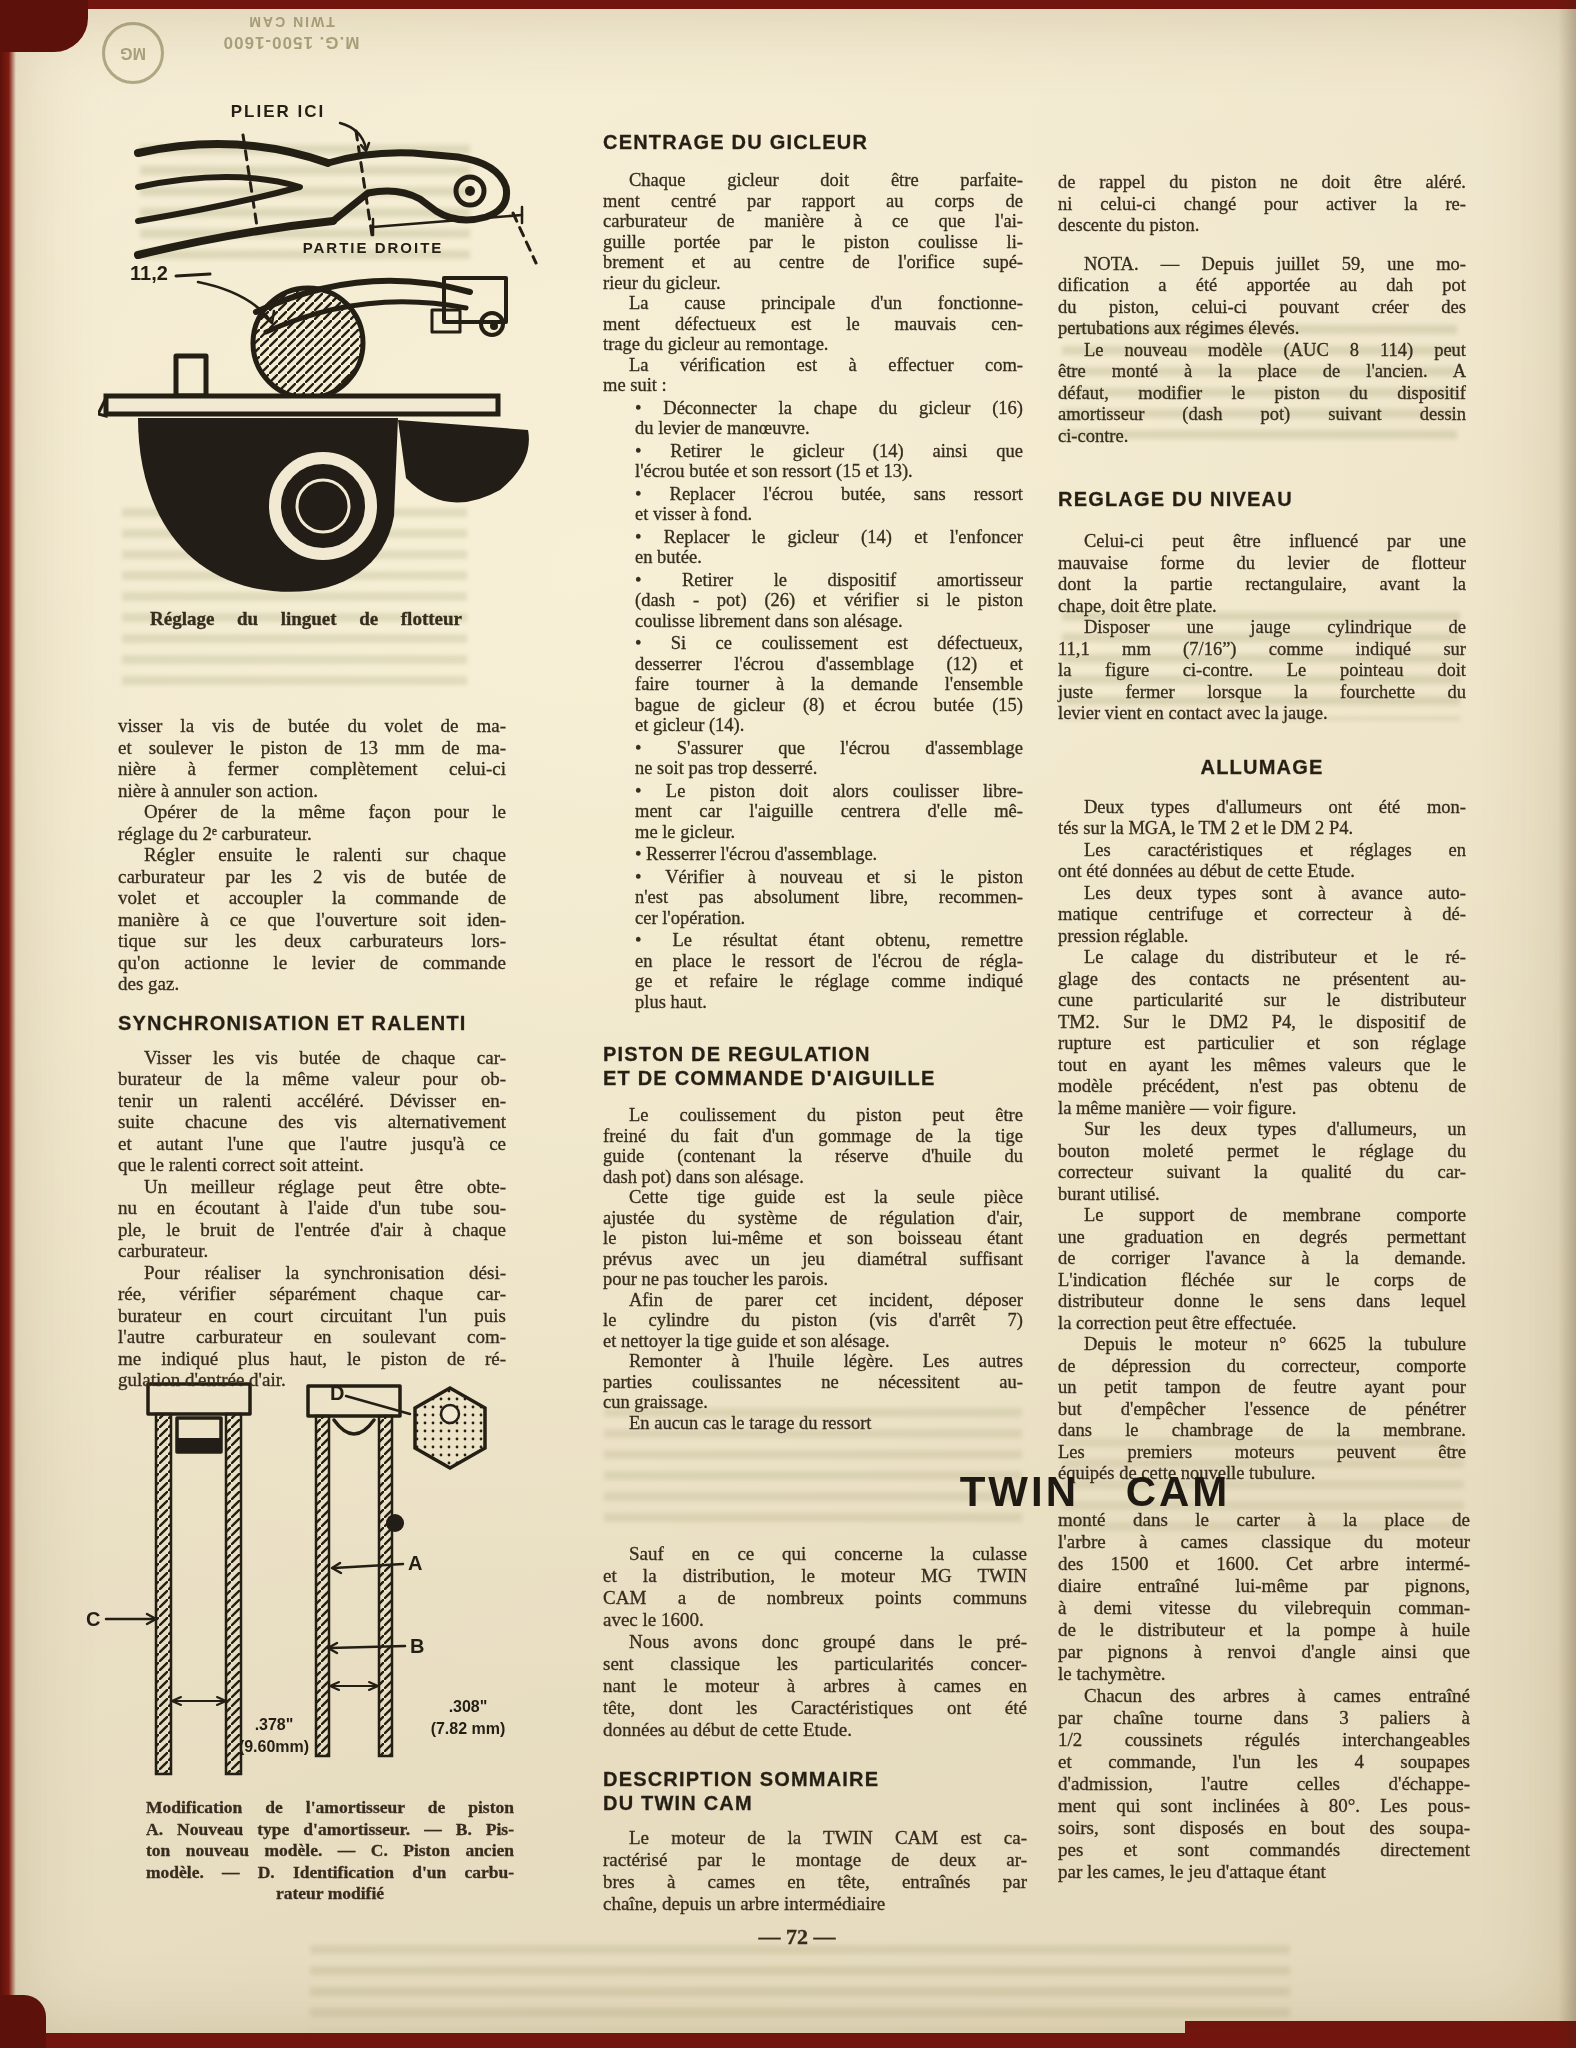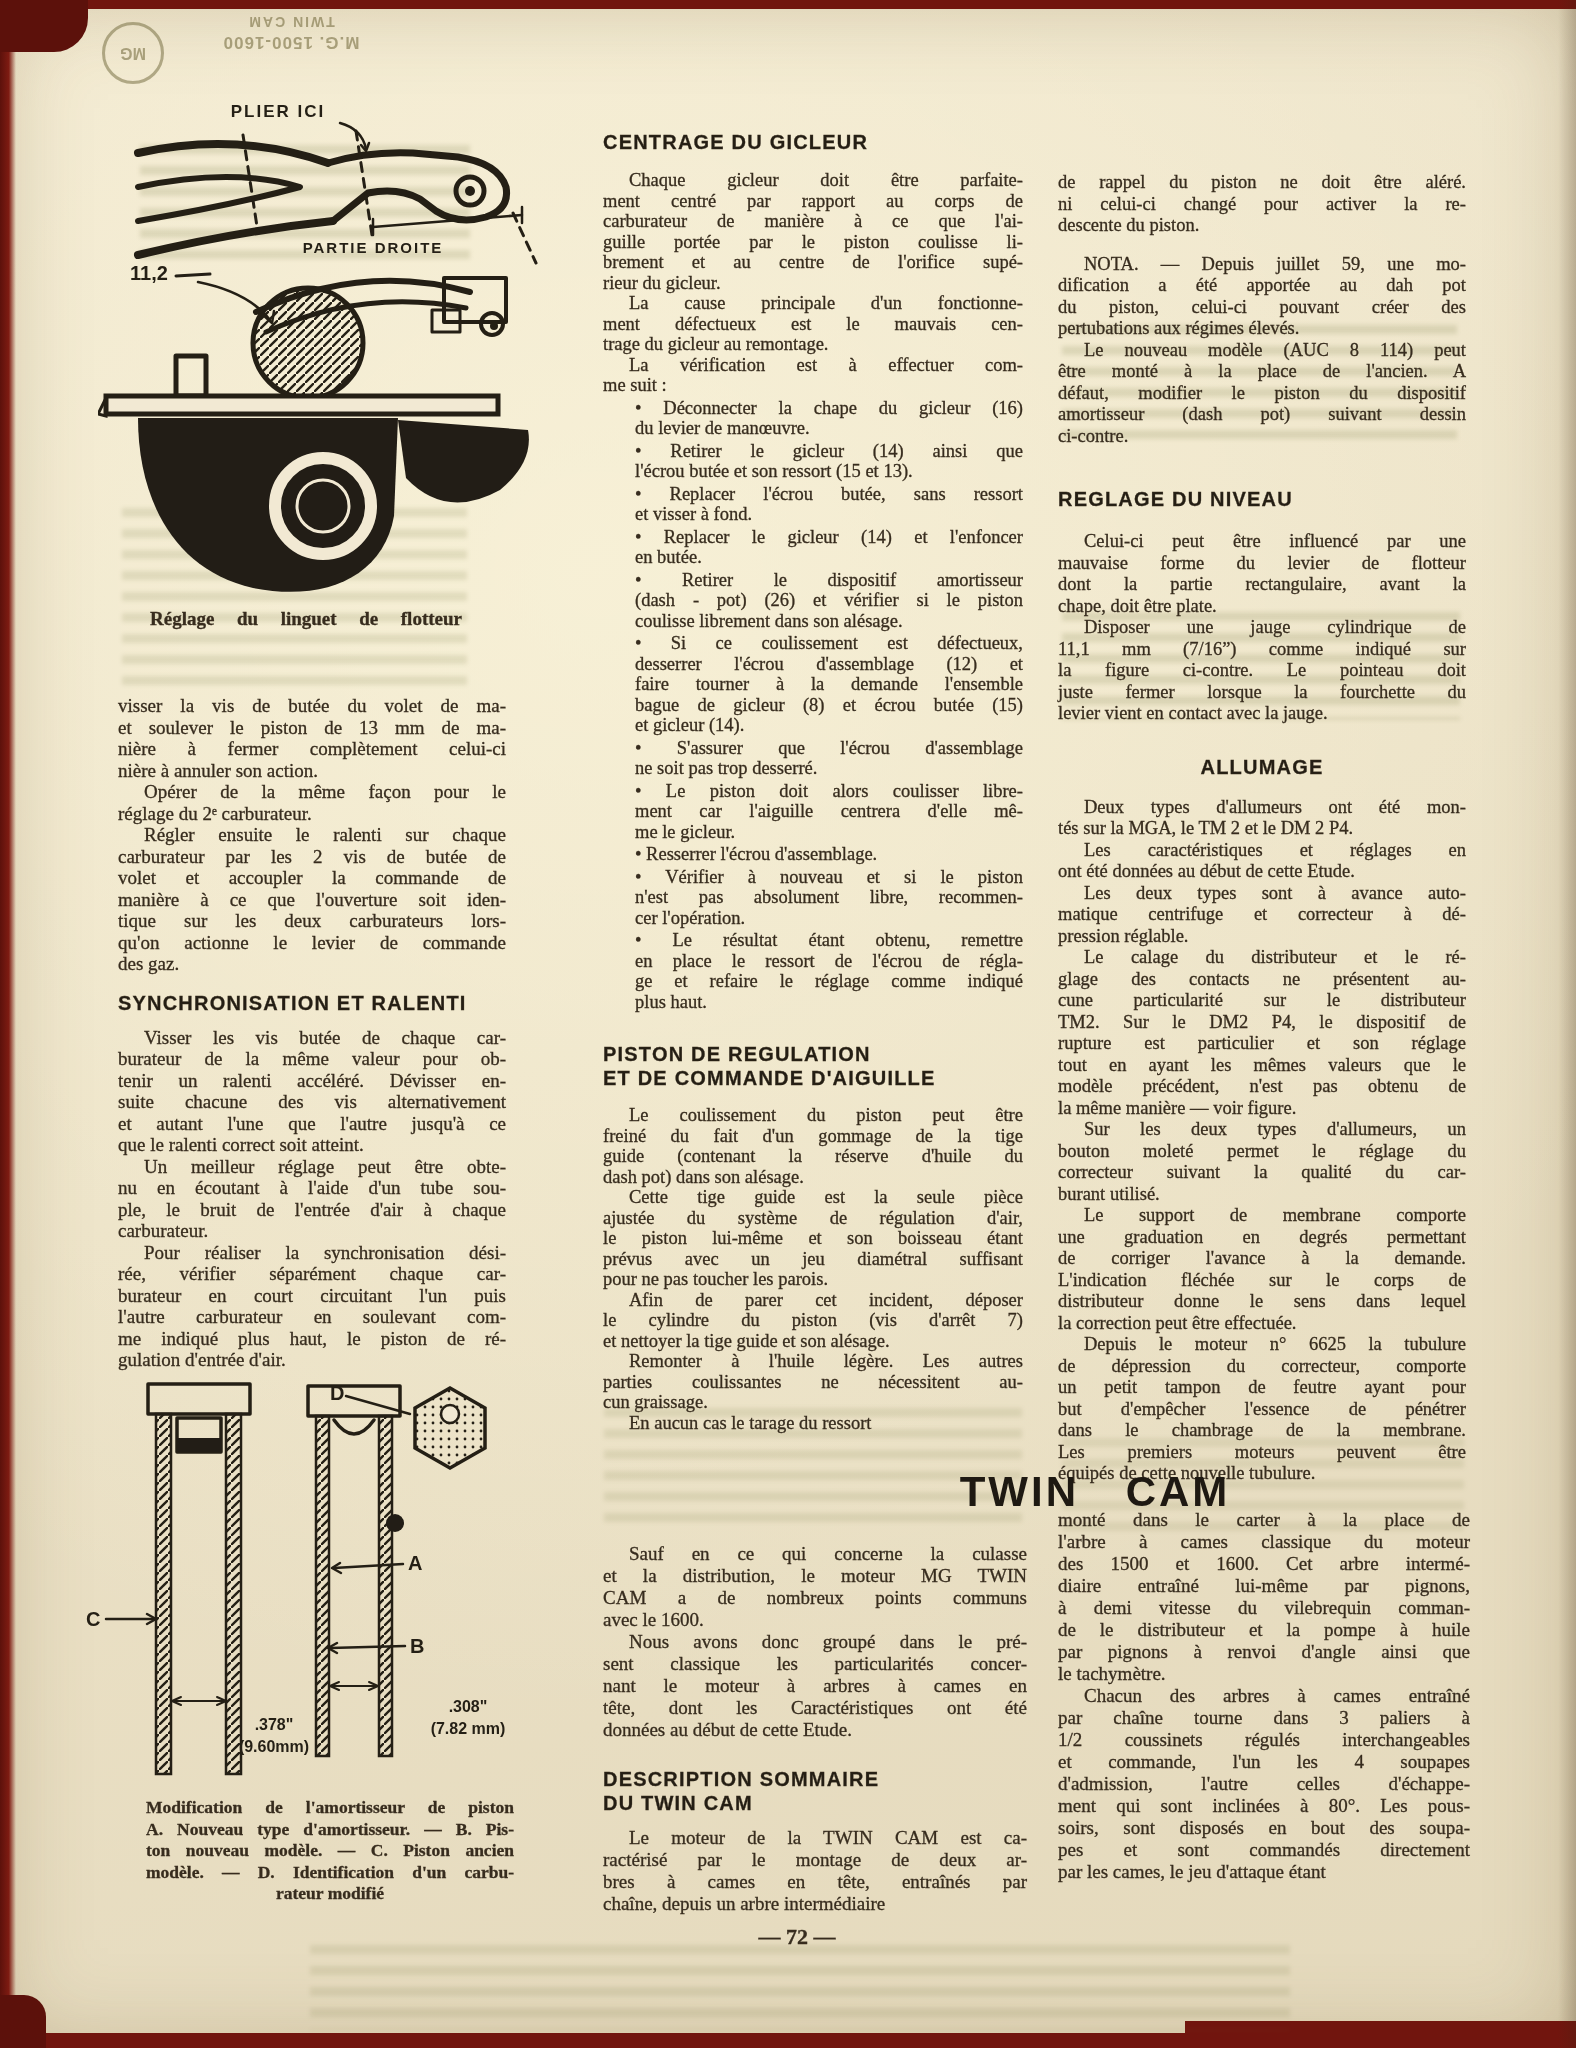--- a/index.html
+++ b/index.html
@@ -37,21 +37,21 @@
     color:rgba(110,101,55,.55); line-height:20px; }
   .stamp .l1 { font-size:17px; letter-spacing:1px; }
   .stamp .l2 { font-size:14px; letter-spacing:2px; }
   .stamp-logo { position:absolute; left:102px; top:22px; width:56px; height:56px;
     border:3px solid rgba(110,101,55,.5); border-radius:50%;
     display:flex; align-items:center; justify-content:center;
     transform:rotate(180deg); color:rgba(110,101,55,.55);
     font-family:"Liberation Sans",sans-serif; font-weight:700; font-size:16px; }
   
   .col { position:absolute; }
-  #col1 { left:118px; top:695px;  width:388px; font-size:19px;   line-height:21.5px; }
+  #col1 { left:118px; top:715px;  width:388px; font-size:19px;   line-height:21.5px; }
   #col2 { left:603px; top:130px;  width:420px; font-size:18.5px; line-height:20.5px; }
   #col3 { left:1058px; top:128px; width:408px; font-size:18.5px; line-height:21.5px;margin-top:44px; }
   #tcl  { left:603px; top:1543px; width:424px; font-size:19px;   line-height:22px; }
   #tcr  { left:1058px; top:1509px; width:412px; font-size:19px;  line-height:22px; }
   .col .ln { -webkit-text-stroke:.3px #372c1e; }
   .blk .ln { text-align:justify; text-align-last:justify; }
   .blk .ln:last-child { text-align-last:left; }
   .blk.p > .ln:first-child { text-indent:26px; }
   .blk.li { margin-top:2px;margin-left:32px; }
   .blk.h, .blk.hc { font-family:"Liberation Sans",sans-serif; font-weight:700;

